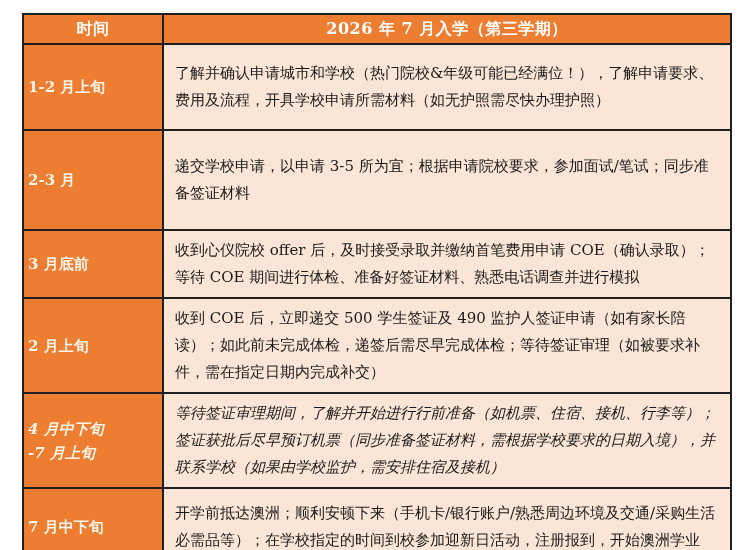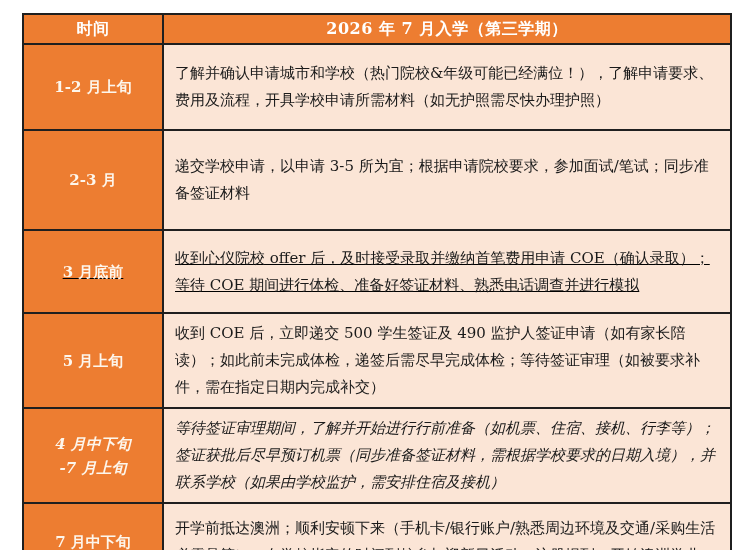--- a/index.html
+++ b/index.html
@@ -38,36 +38,36 @@
     text-align: center;
     height: 30px;
     padding: 2px 9px;
     letter-spacing: 0.5px;
   }
   td.time-cell {
     background: #ed7d31;
     color: #fdf6ec;
     font-weight: bold;
     font-size: 15px;
-    text-align: center;
+    text-align: left;
     padding: 2px 4px;
     white-space: pre-line;
     line-height: 24px;
   }
   td.detail-cell {
     background: #fbe5d6;
     color: #1a1a1a;
     font-size: 15px;
     line-height: 27px;
     padding: 6px 8px 6px 11px;
     text-align: left;
   }
   tr.r0 { height: 86px; }
   tr.r1 { height: 100px; }
-  tr.r2 { height: 83px; text-decoration: underline; }
+  tr.r2 { height: 68px; }
   tr.r3 { height: 86px; }
   tr.r4 { height: 80px; font-style: italic; }
   tr.r5 { height: 78px; }
 </style>
 </head>
 <body>
 
 <div class="page">
   <table class="timeline">
     <colgroup>
@@ -87,21 +87,21 @@
       </tr>
       <tr class="r1">
         <td class="time-cell">2-3 月</td>
         <td class="detail-cell">递交学校申请，以申请 3-5 所为宜；根据申请院校要求，参加面试/笔试；同步准备签证材料</td>
       </tr>
       <tr class="r2">
         <td class="time-cell">3 月底前</td>
         <td class="detail-cell">收到心仪院校 offer 后，及时接受录取并缴纳首笔费用申请 COE（确认录取）；等待 COE 期间进行体检、准备好签证材料、熟悉电话调查并进行模拟</td>
       </tr>
       <tr class="r3">
-        <td class="time-cell">5 月上旬</td>
+        <td class="time-cell">2 月上旬</td>
         <td class="detail-cell">收到 COE 后，立即递交 500 学生签证及 490 监护人签证申请（如有家长陪读）；如此前未完成体检，递签后需尽早完成体检；等待签证审理（如被要求补件，需在指定日期内完成补交）</td>
       </tr>
       <tr class="r4">
         <td class="time-cell">4 月中下旬
 -7 月上旬</td>
         <td class="detail-cell">等待签证审理期间，了解并开始进行行前准备（如机票、住宿、接机、行李等）；签证获批后尽早预订机票（同步准备签证材料，需根据学校要求的日期入境），并联系学校（如果由学校监护，需安排住宿及接机）</td>
       </tr>
       <tr class="r5">
         <td class="time-cell">7 月中下旬</td>
         <td class="detail-cell">开学前抵达澳洲；顺利安顿下来（手机卡/银行账户/熟悉周边环境及交通/采购生活必需品等）；在学校指定的时间到校参加迎新日活动，注册报到，开始澳洲学业</td>

